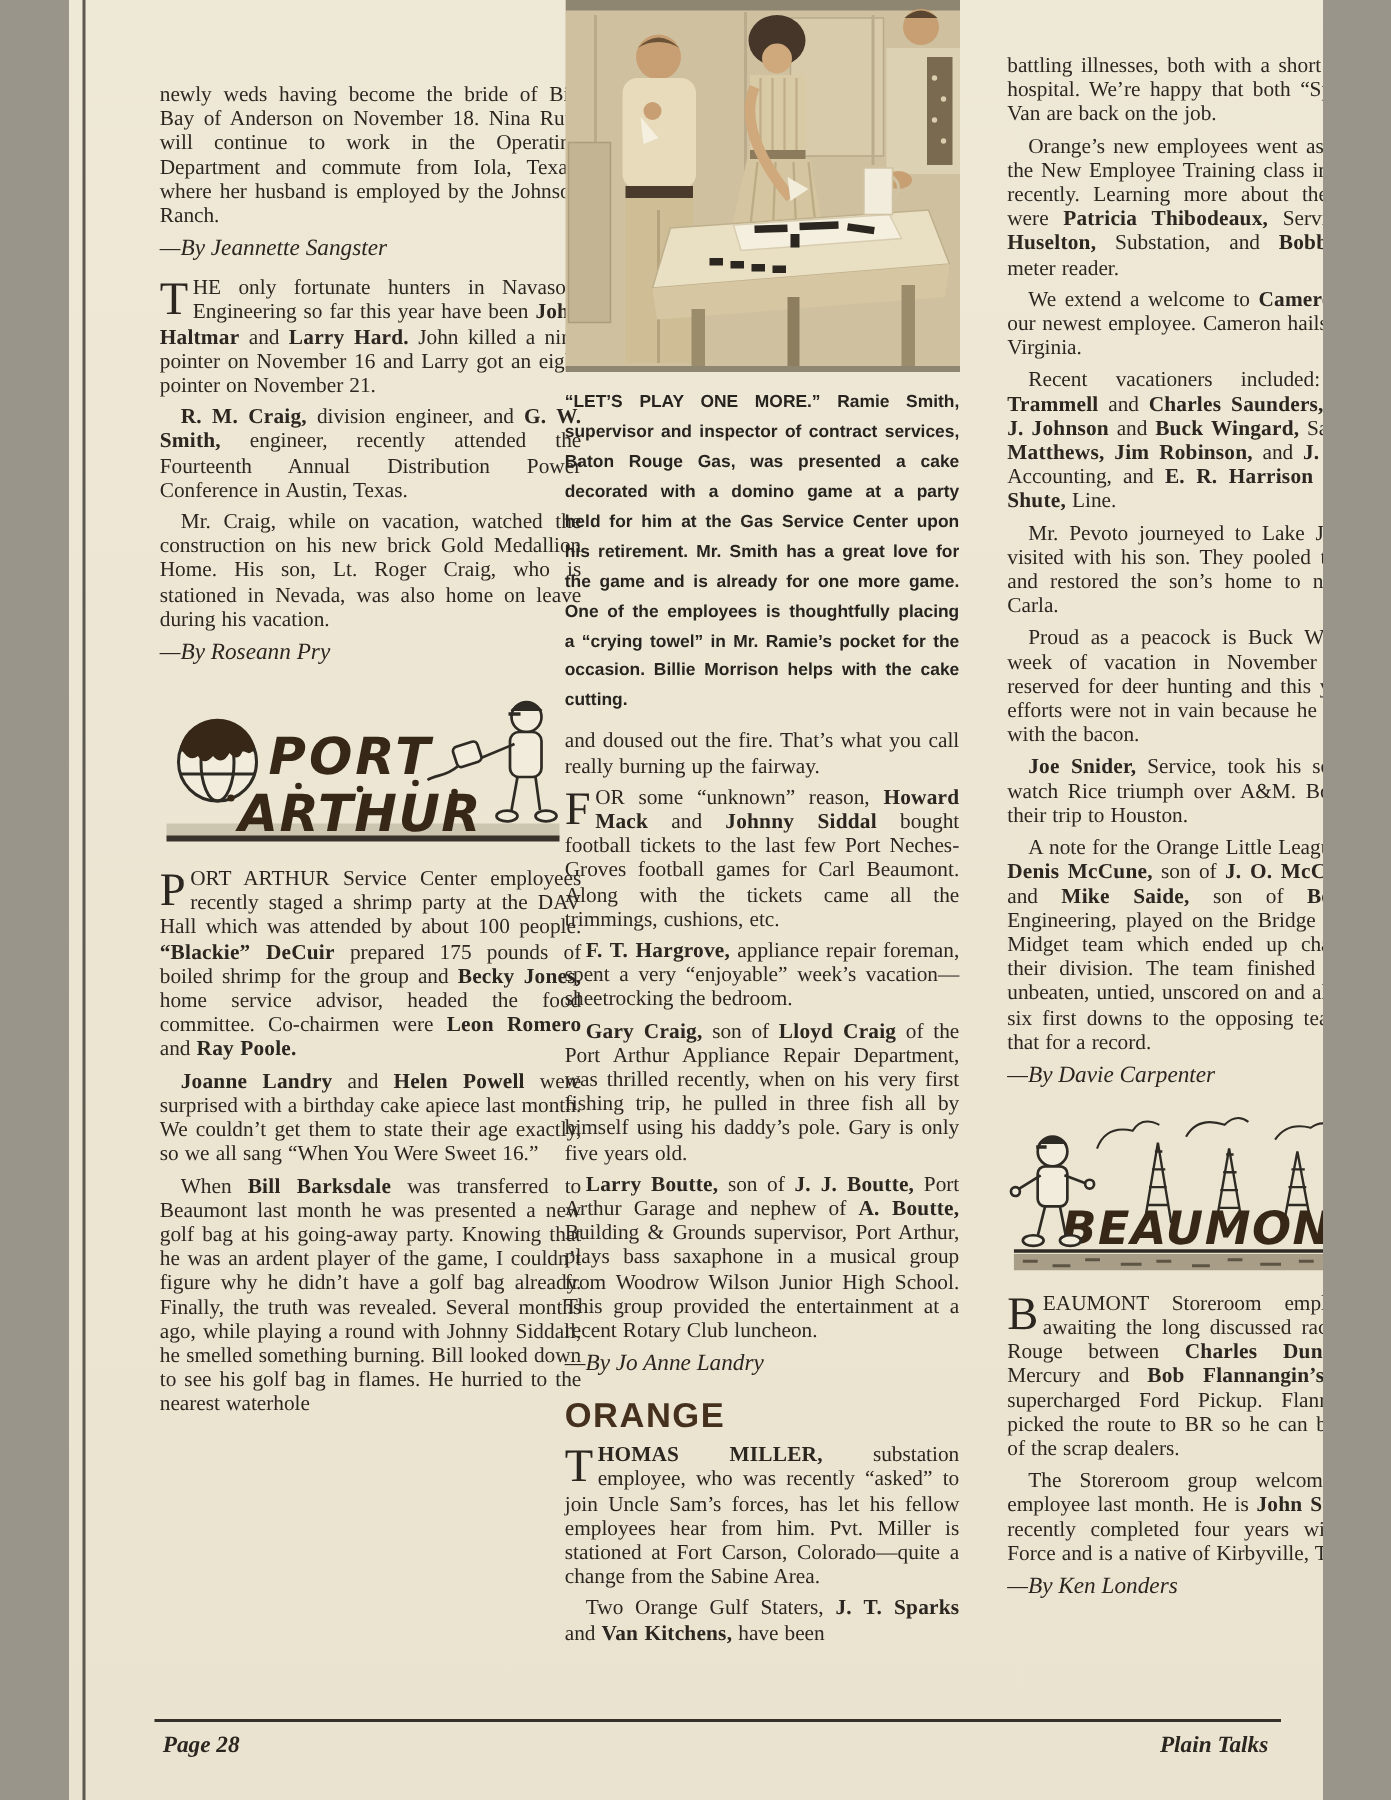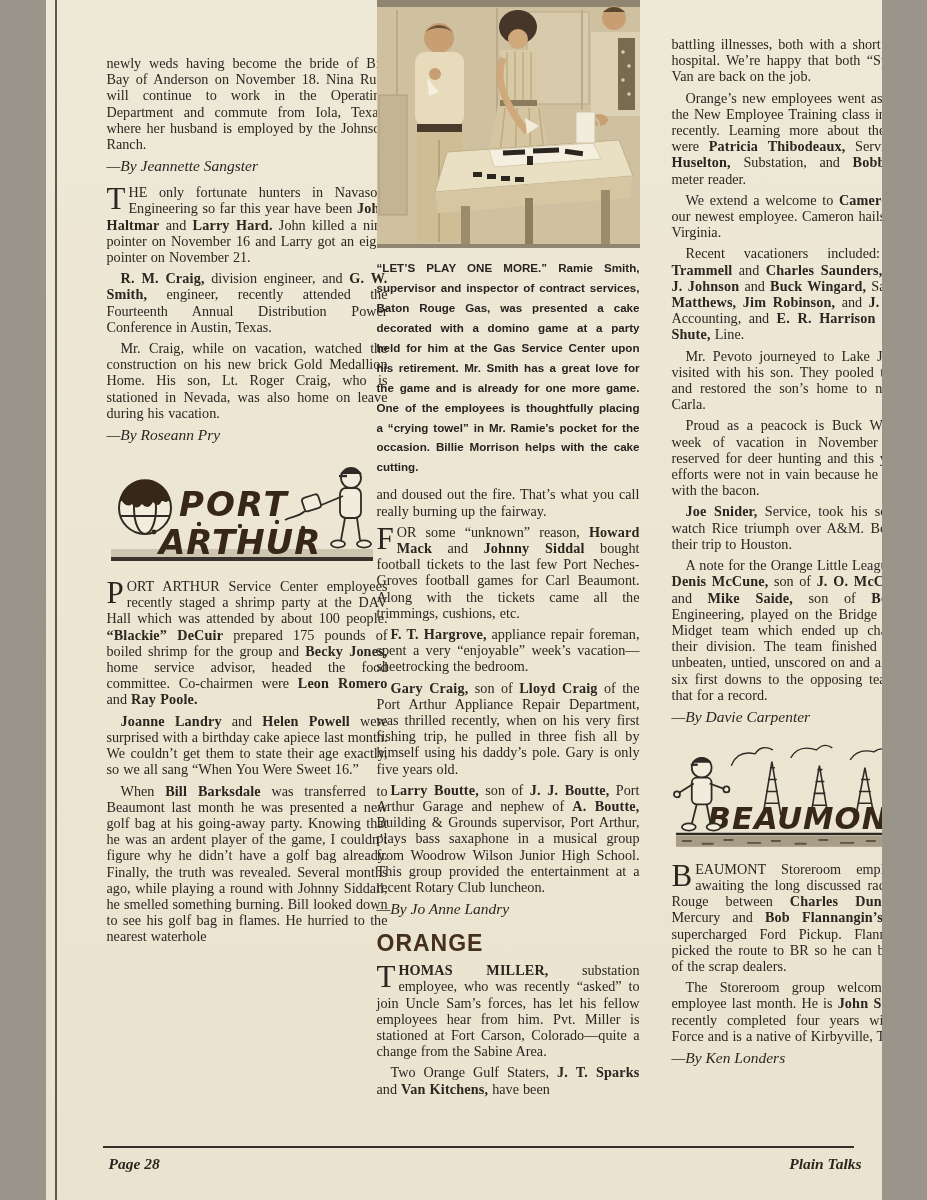--- a/index.html
+++ b/index.html
@@ -26,21 +26,21 @@
   .photo svg{display:block;}
   .caption{font:bold 11.6px/1.72 "Liberation Sans","DejaVu Sans",sans-serif;
            text-align:justify;margin:10px 0 9px;color:#272420;word-spacing:1.5px;}
 
   .logo{margin:12px 0 10px;font-style:italic;}
   .logo svg{display:block;width:100%;height:auto;}
 
   .footer-rule{position:absolute;left:57px;right:28px;top:1146px;height:2px;background:#35302a;}
   .footer-text{position:absolute;top:1155px;font:bold italic 15.5px "Liberation Serif","DejaVu Serif",serif;color:#2b2620;}
   .footer-left{left:63px;}
-  .footer-right{right:20px;font-family:Liberation Serif, serif;}
+  .footer-right{right:36px;font-family:Liberation Serif, serif;}
 </style>
 </head>
 <body>
 
 <div class="page">
   <div class="edge-line"></div>
 
   <section class="col col-left">
     <div>
         <p class="para noindent">newly weds having become the bride of Bill Bay of Anderson on November 18.  Nina Ruth will continue to work in the Operating Department and commute from Iola, Texas, where her husband is employed by the Johnson Ranch.</p>

